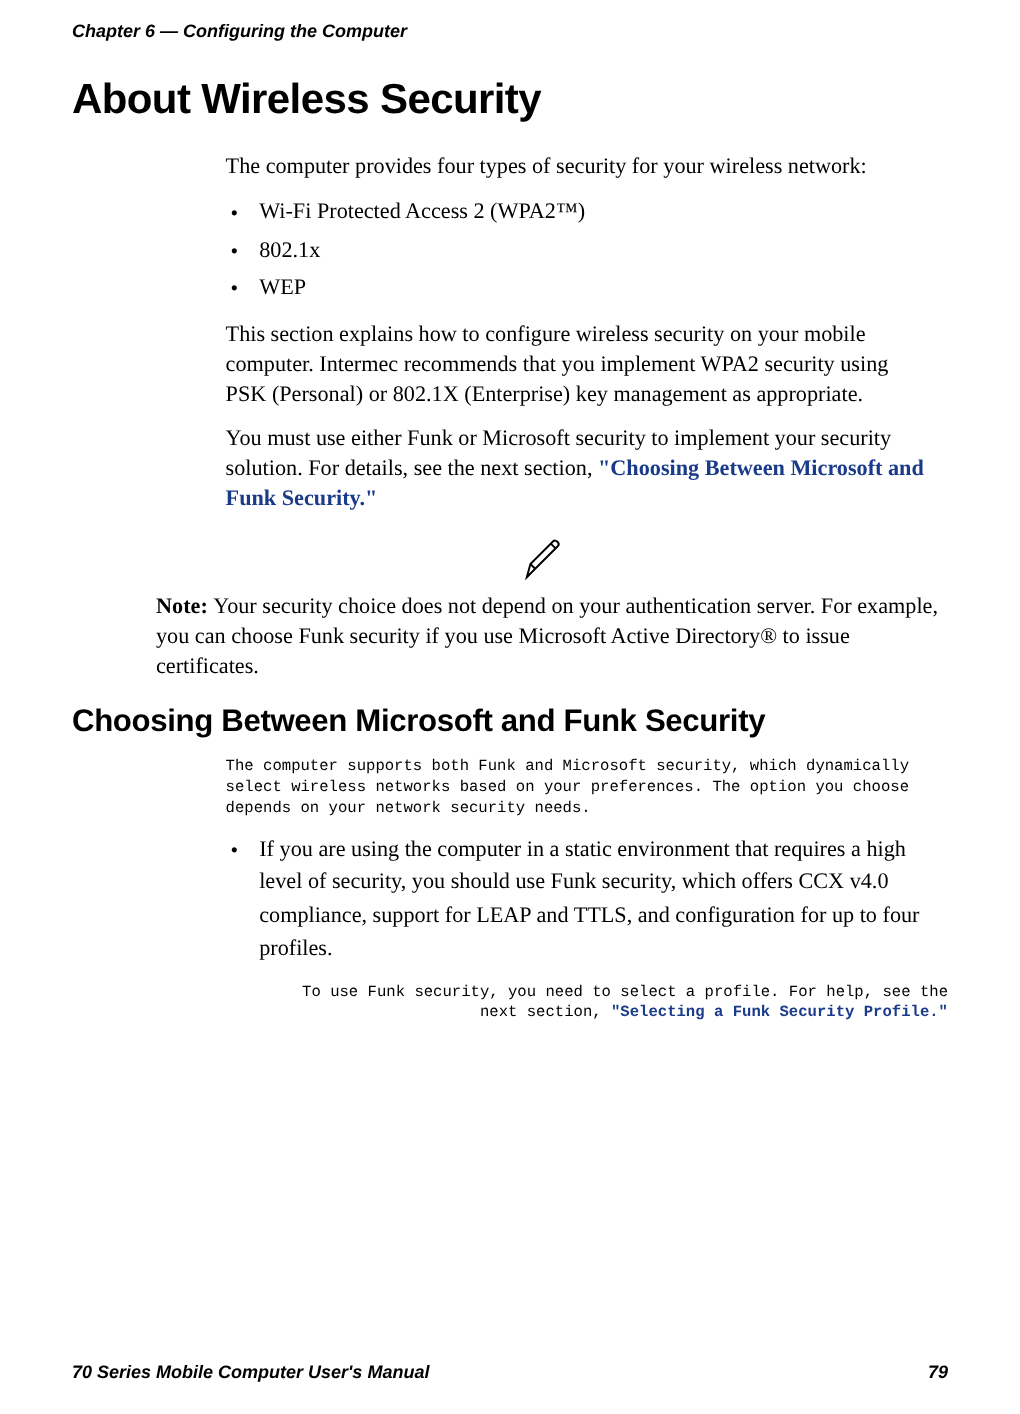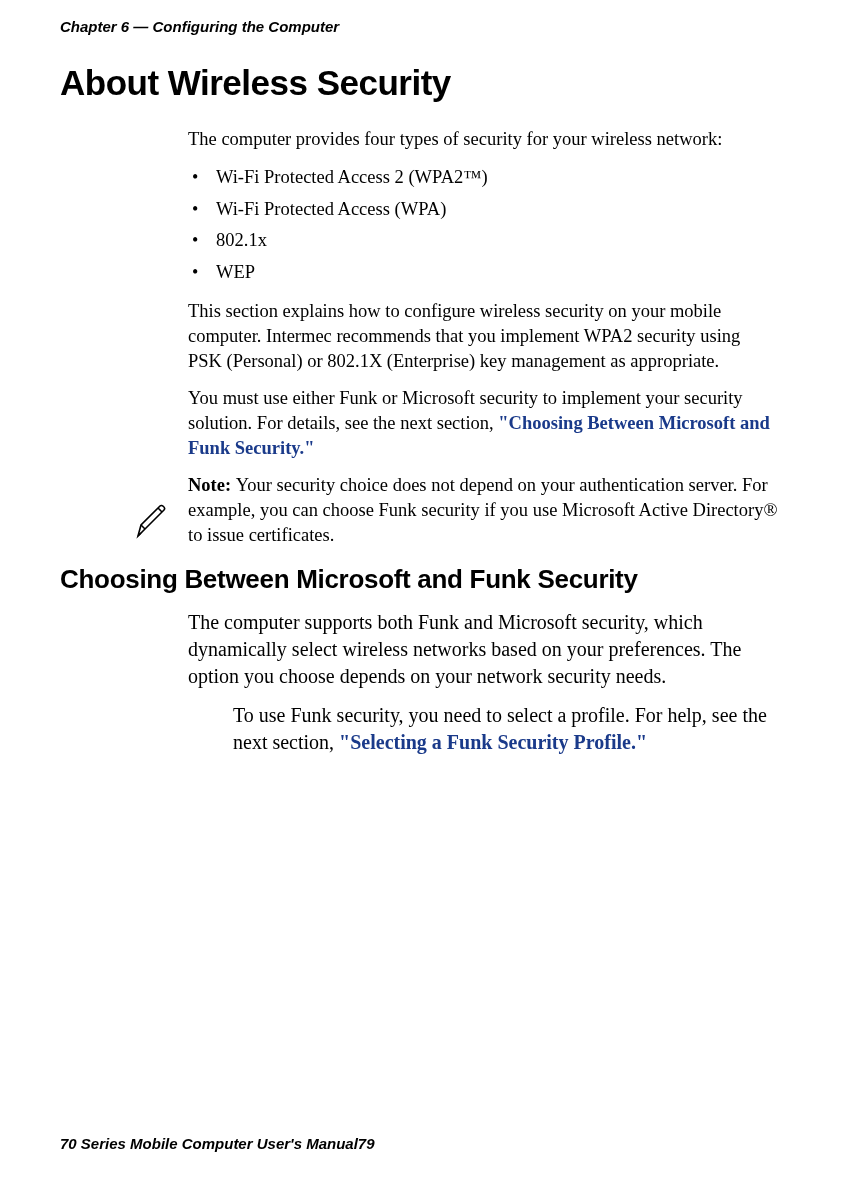--- a/index.html
+++ b/index.html
@@ -56,24 +56,25 @@
       left: 4px;
       font-size: 18px;
     }
     .link {
       color: #1a3a8a;
       font-weight: bold;
       text-decoration: none;
     }
     .note-row {
       display: flex;
-      align-items: flex-end;
+      align-items: center;
       margin-left: 70px;
       margin-top: 6px;
       margin-bottom: 16px;
+      flex-direction: column;
     }
     .note-icon {
       flex-shrink: 0;
       margin-right: 14px;
       margin-top: 4px;
     }
     .note-text {
       font-size: 18.5px;
       line-height: 1.35;
     }
@@ -87,52 +88,54 @@
       margin-top: 14px;
       margin-bottom: 14px;
       letter-spacing: -0.3px;
     }
     .footer {
       position: absolute;
       bottom: 26px;
       left: 60px;
       right: 60px;
       display: flex;
+      justify-content: space-between;
       font-family: Arial, Helvetica, sans-serif;
       font-weight: bold;
       font-style: italic;
       font-size: 15px;
     }
     .sub-block {
       margin-left: 128px;
     }
     .sub-block p {
-      font-size: 20px;
+      font-size: 13px;
       line-height: 1.35;
       margin-bottom: 12px;
+      font-family: Liberation Mono, monospace;
     }
     .indent-after {
       margin-left: 45px;
       margin-bottom: 12px;
       font-size: 18.5px;
       line-height: 1.35;
+      text-align: right;
     }
   </style>
 </head>
 <body>
 
 <div class="chapter-header">Chapter 6 — Configuring the Computer</div>
 
 <h1 class="main-heading">About Wireless Security</h1>
 
 <div class="content-block">
   <p>The computer provides four types of security for your wireless network:</p>
   <ul class="bullet-list">
     <li>Wi-Fi Protected Access 2 (WPA2™)</li>
-    <li>Wi-Fi Protected Access (WPA)</li>
     <li>802.1x</li>
     <li>WEP</li>
   </ul>
   <p>This section explains how to configure wireless security on your mobile computer. Intermec recommends that you implement WPA2 security using PSK (Personal) or 802.1X (Enterprise) key management as appropriate.</p>
   <p>
     <span>You must use either Funk or Microsoft security to implement your security solution. For details, see the next section, </span><a href="#" class="link">"Choosing Between Microsoft and Funk Security."</a>
   </p>
 </div>
 
 <div class="note-row">
@@ -146,20 +149,23 @@
   </span>
   <p class="note-text">
     <span class="note-label">Note:  </span><span>Your security choice does not depend on your authentication server. For example, you can choose Funk security if you use Microsoft Active Directory® to issue certificates.</span>
   </p>
 </div>
 
 <h2 class="sub-heading">Choosing Between Microsoft and Funk Security</h2>
 
 <div class="sub-block">
   <p>The computer supports both Funk and Microsoft security, which dynamically select wireless networks based on your preferences. The option you choose depends on your network security needs.</p>
+  <ul class="bullet-list">
+    <li>If you are using the computer in a static environment that requires a high level of security, you should use Funk security, which offers CCX v4.0 compliance, support for LEAP and TTLS, and configuration for up to four profiles.</li>
+  </ul>
   <p class="indent-after">
     <span>To use Funk security, you need to select a profile. For help, see the next section, </span><a href="#" class="link">"Selecting a Funk Security Profile."</a>
   </p>
 </div>
 
 <div class="footer">
   <span>70 Series Mobile Computer User's Manual</span>
   <span>79</span>
 </div>
 

